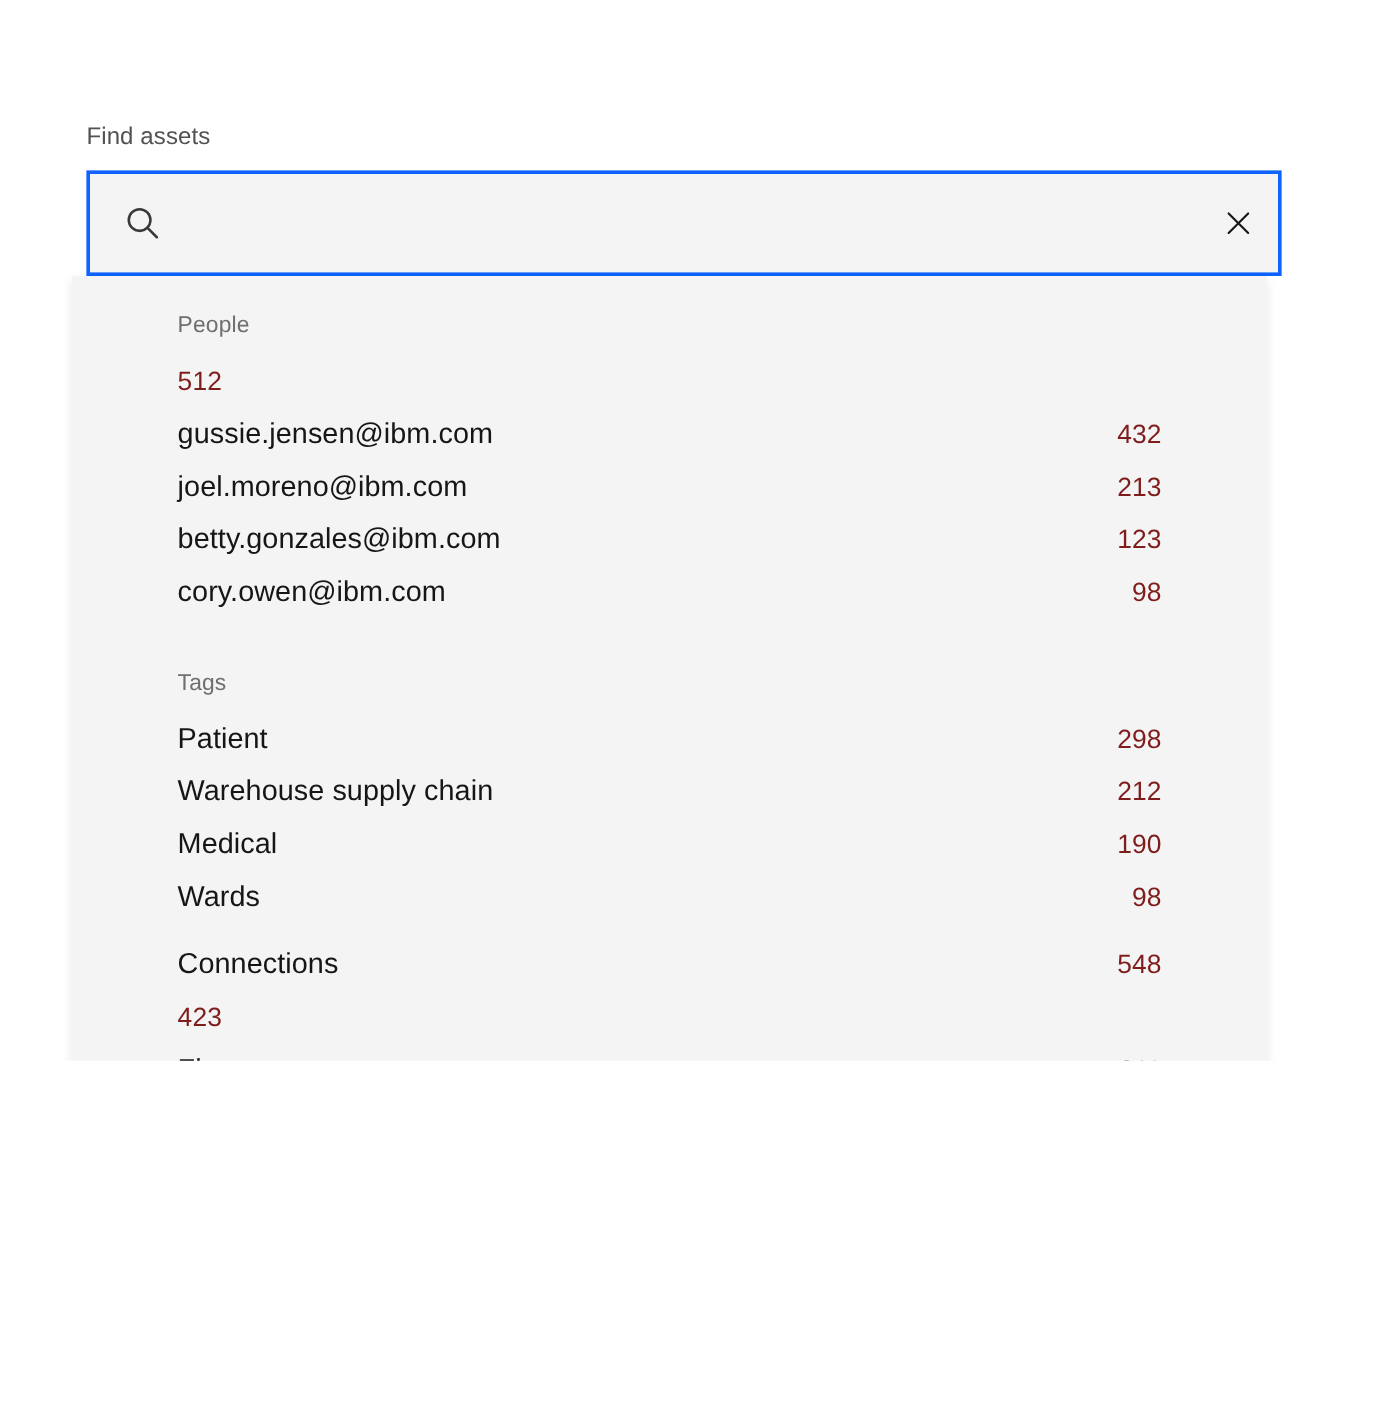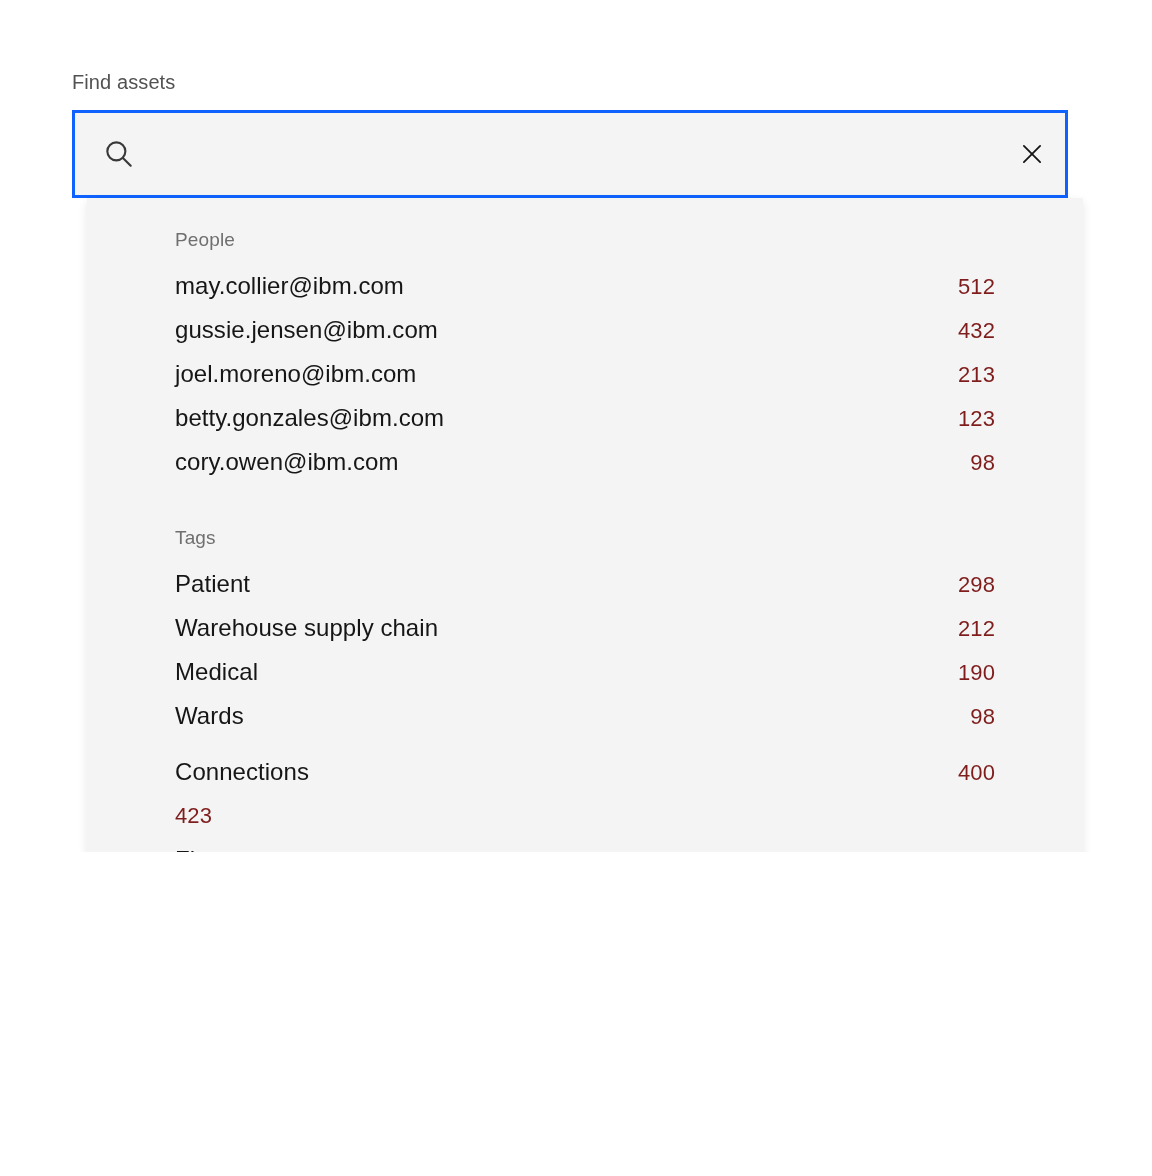--- a/index.html
+++ b/index.html
@@ -11,20 +11,21 @@
     font-family: "Liberation Sans", sans-serif;
     -webkit-font-smoothing: antialiased;
   }
 
   .page {
     position: relative;
     width: 1152px;
     height: 852px;
     background: #ffffff;
     overflow: hidden;
+    margin-top: 32px;
   }
 
   
   .field-label {
     position: absolute;
     left: 72px;
     top: 69px;
     font-size: 20px;
     line-height: 26px;
     color: #525252;
@@ -79,21 +80,21 @@
     align-items: center;
     justify-content: center;
     color: #161616;
     padding: 0;
   }
   .close-icon { width: 26px; height: 26px; display: block; }
 
   
   .results-panel {
     position: absolute;
-    left: 87px;
+    left: 60px;
     top: 198px;
     width: 996px;
     height: 880px;
     background: #f4f4f4;
     box-shadow: 0 4px 9px rgba(0,0,0,0.10);
     overflow: hidden;
   }
 
   .section { padding: 0; }
   .section-header {
@@ -159,21 +160,20 @@
       </span>
     </button>
   </div>
 
   <div class="results-panel">
 
     <div class="section section-1">
       <div class="section-header">People</div>
       <ul class="result-list">
         <li class="result-item">
-          <span class="result-label">may.collier@ibm.com</span>
           <span class="result-count">512</span>
         </li>
         <li class="result-item">
           <span class="result-label">gussie.jensen@ibm.com</span>
           <span class="result-count">432</span>
         </li>
         <li class="result-item">
           <span class="result-label">joel.moreno@ibm.com</span>
           <span class="result-count">213</span>
         </li>
@@ -207,21 +207,21 @@
           <span class="result-label">Wards</span>
           <span class="result-count">98</span>
         </li>
       </ul>
     </div>
 
     <div class="section section-3">
       <ul class="result-list">
         <li class="result-item">
           <span class="result-label">Connections</span>
-          <span class="result-count">400</span>
+          <span class="result-count">548</span>
         </li>
         <li class="result-item">
           <span class="result-count">423</span>
         </li>
         <li class="result-item">
           <span class="result-label">Flows</span>
           <span class="result-count">211</span>
         </li>
       </ul>
     </div>

